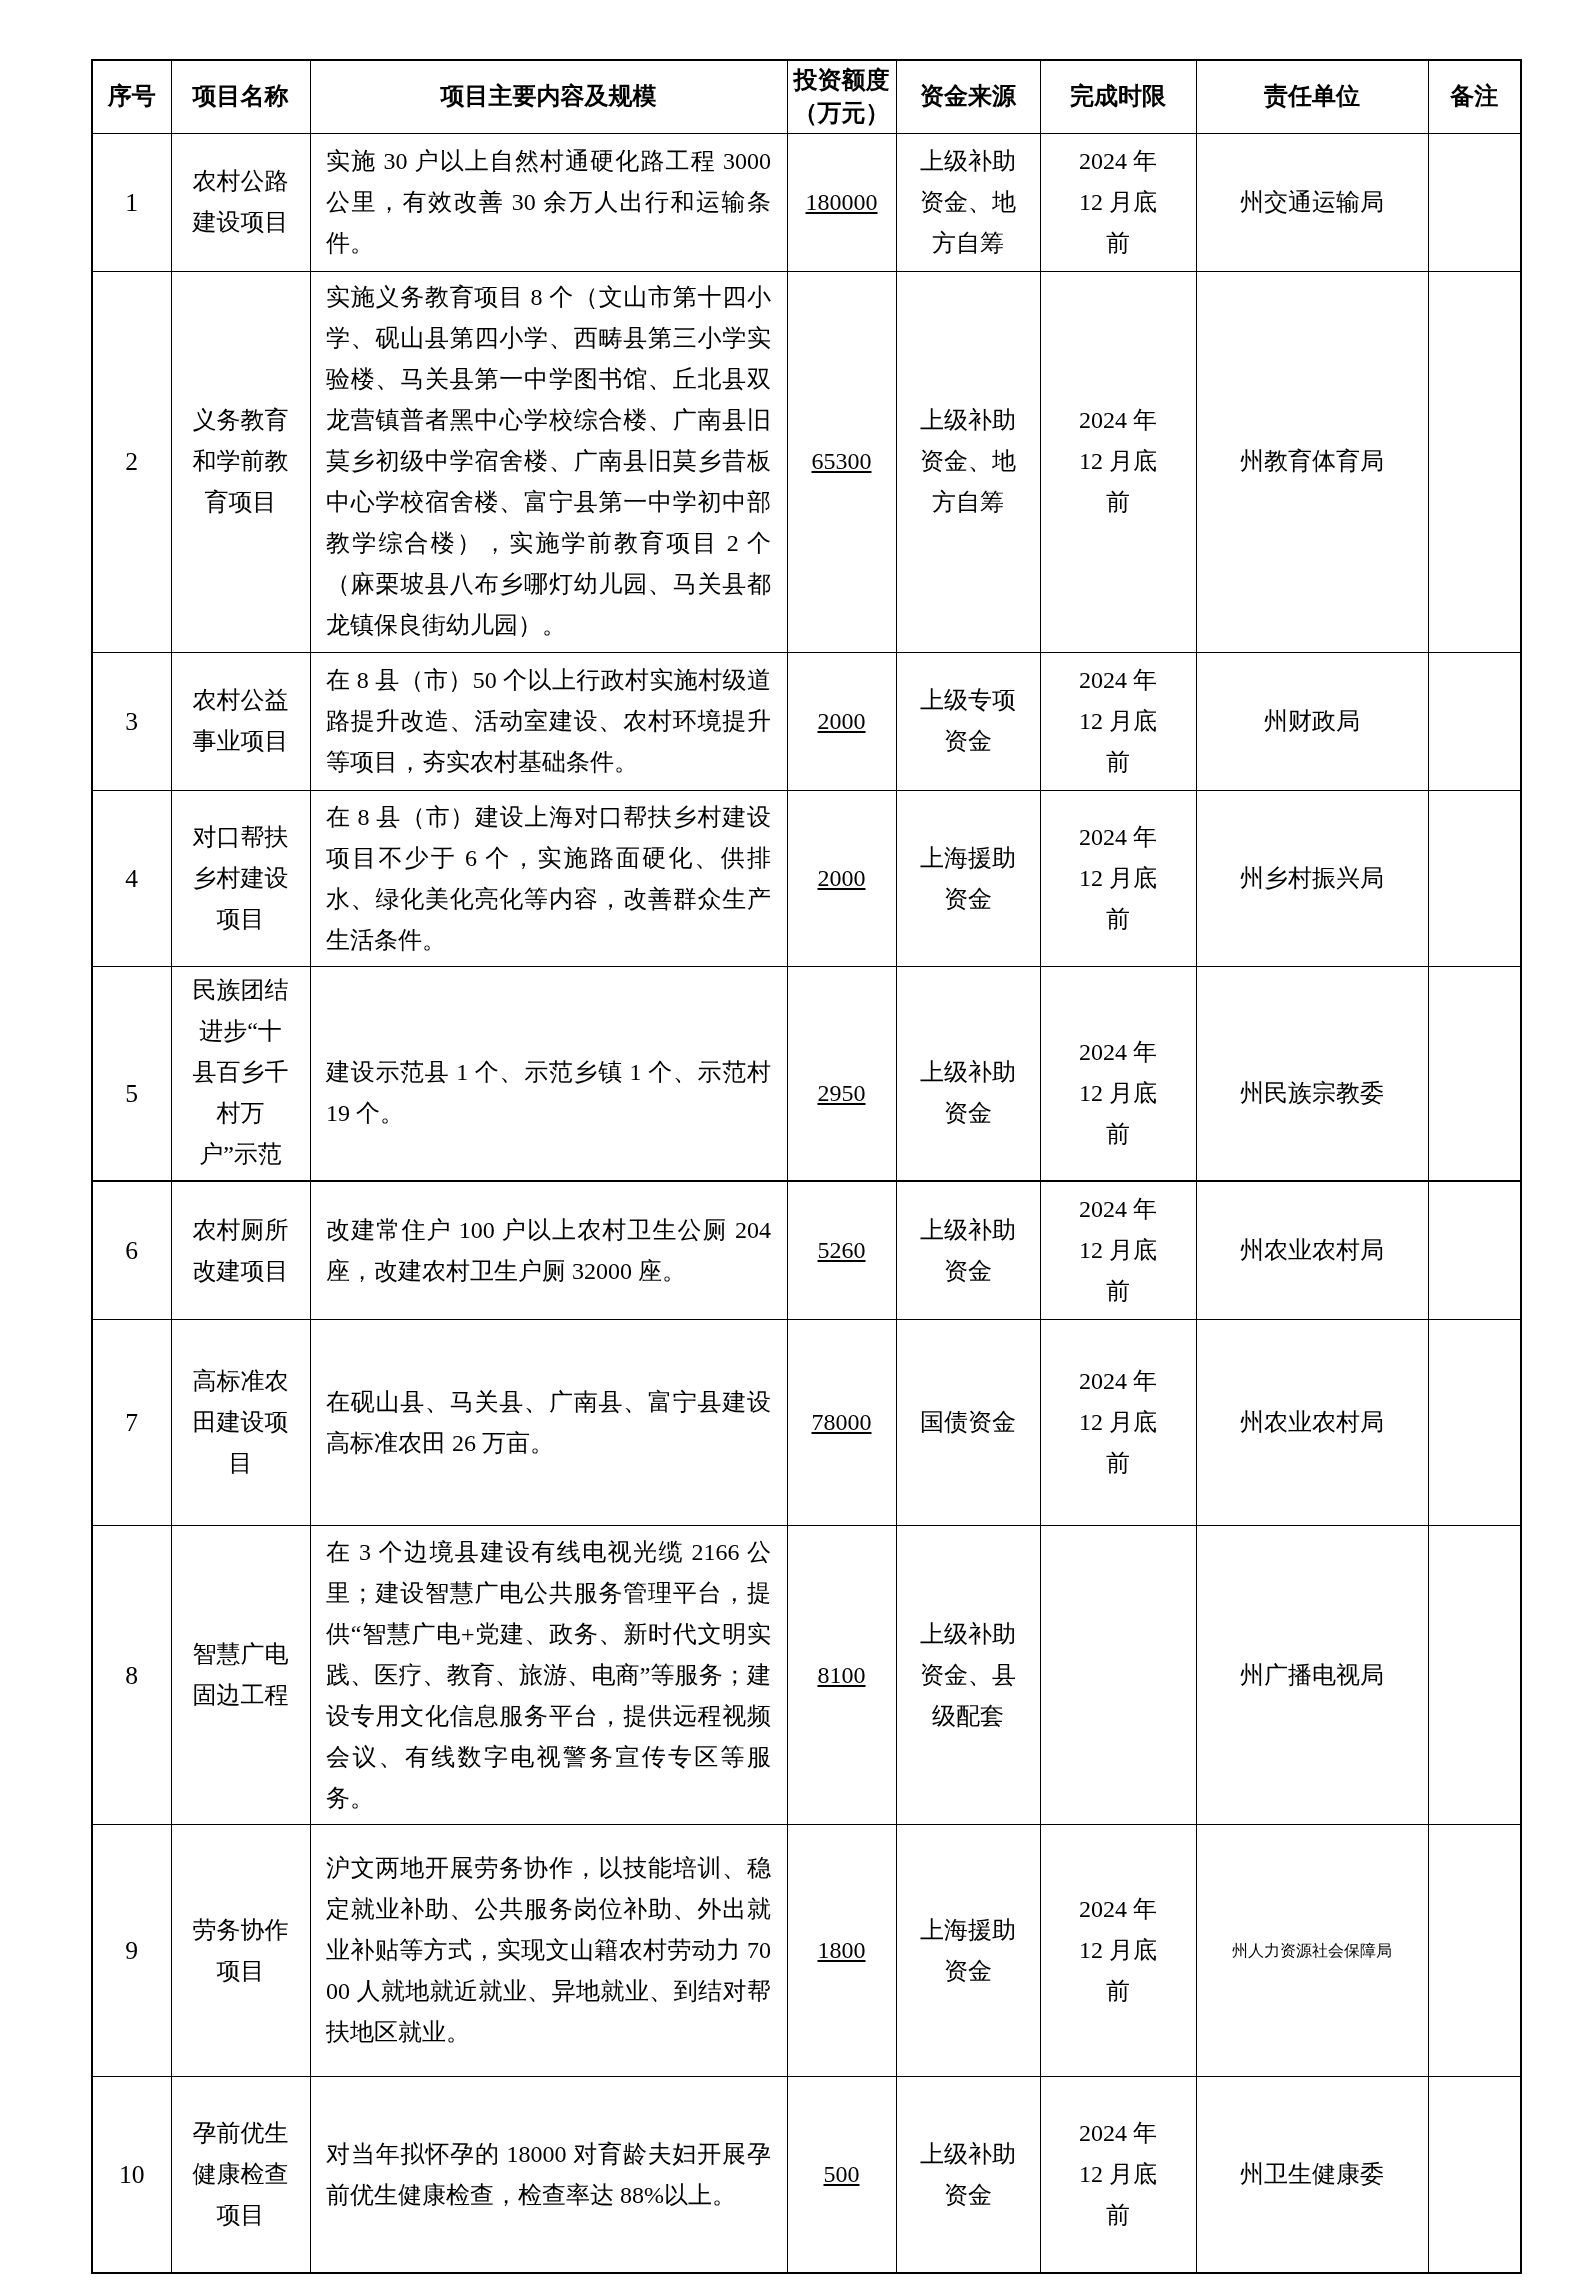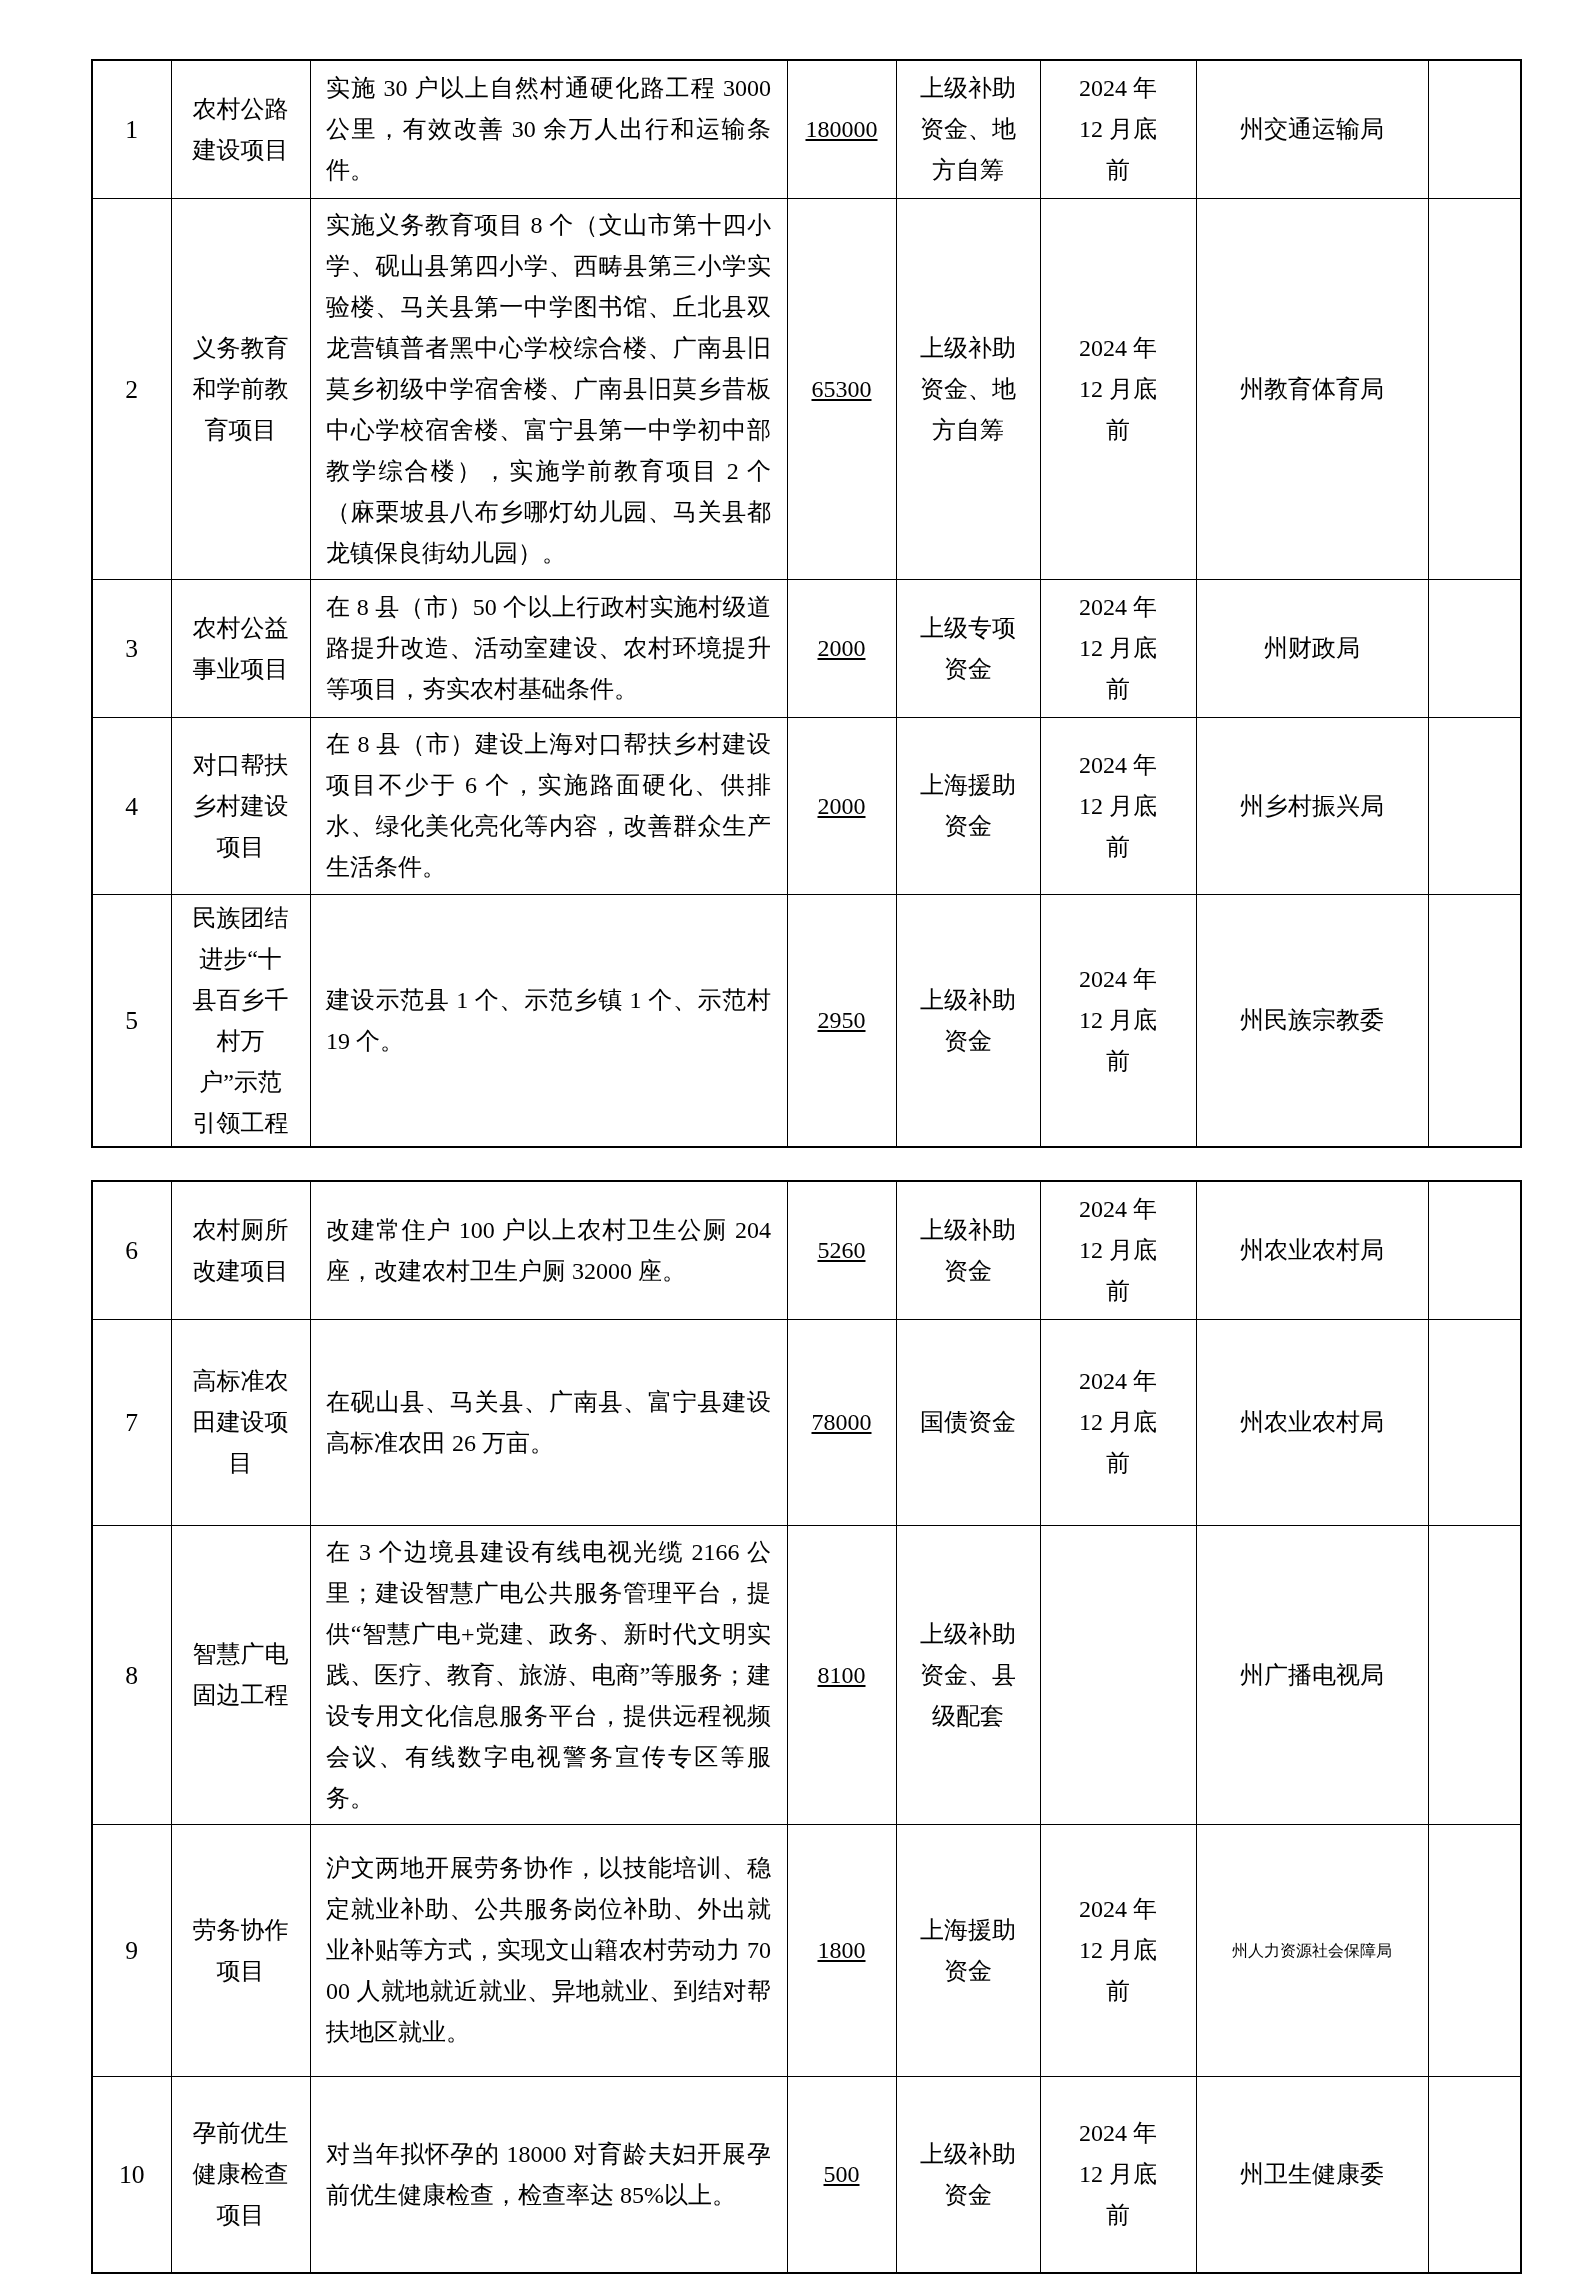--- a/index.html
+++ b/index.html
@@ -37,20 +37,30 @@
     <col style="width:79px">
       <col style="width:139px">
       <col style="width:477px">
       <col style="width:109px">
     <col style="width:144px">
       <col style="width:156px">
       <col style="width:232px">
       <col style="width:93px">
   </colgroup>
   <tbody>
+      <tr style="height:68px">
+    <th>序号</th>
+    <th>项目名称</th>
+    <th>项目主要内容及规模</th>
+    <th>投资额度（万元）</th>
+    <th>资金来源</th>
+    <th>完成时限</th>
+    <th>责任单位</th>
+    <th>备注</th>
+  </tr>
   <tr style="height:128px">
     <td class="c-no">1</td>
     <td class="c-name">农村公路建设项目</td>
     <td class="c-content">实施 30 户以上自然村通硬化路工程 3000 公里，有效改善 30 余万人出行和运输条件。</td>
     <td class="c-amount">180000</td>
     <td class="c-source">上级补助资金、地方自筹</td>
     <td class="c-deadline">2024 年 12 月底前</td>
     <td class="c-unit">州交通运输局</td>
     <td class="c-remark"></td>
   </tr>
@@ -145,21 +155,21 @@
     <td class="c-content">沪文两地开展劳务协作，以技能培训、稳定就业补助、公共服务岗位补助、外出就业补贴等方式，实现文山籍农村劳动力 7000 人就地就近就业、异地就业、到结对帮扶地区就业。</td>
     <td class="c-amount">1800</td>
     <td class="c-source">上海援助资金</td>
     <td class="c-deadline">2024 年 12 月底前</td>
     <td class="c-unit fit">州人力资源社会保障局</td>
     <td class="c-remark"></td>
   </tr>
   <tr style="height:196px">
     <td class="c-no">10</td>
     <td class="c-name">孕前优生健康检查项目</td>
-    <td class="c-content">对当年拟怀孕的 18000 对育龄夫妇开展孕前优生健康检查，检查率达 85%以上。</td>
+    <td class="c-content">对当年拟怀孕的 18000 对育龄夫妇开展孕前优生健康检查，检查率达 88%以上。</td>
     <td class="c-amount">500</td>
     <td class="c-source">上级补助资金</td>
     <td class="c-deadline">2024 年 12 月底前</td>
     <td class="c-unit">州卫生健康委</td>
     <td class="c-remark"></td>
   </tr>
 </tbody>
   </table>
 
 

